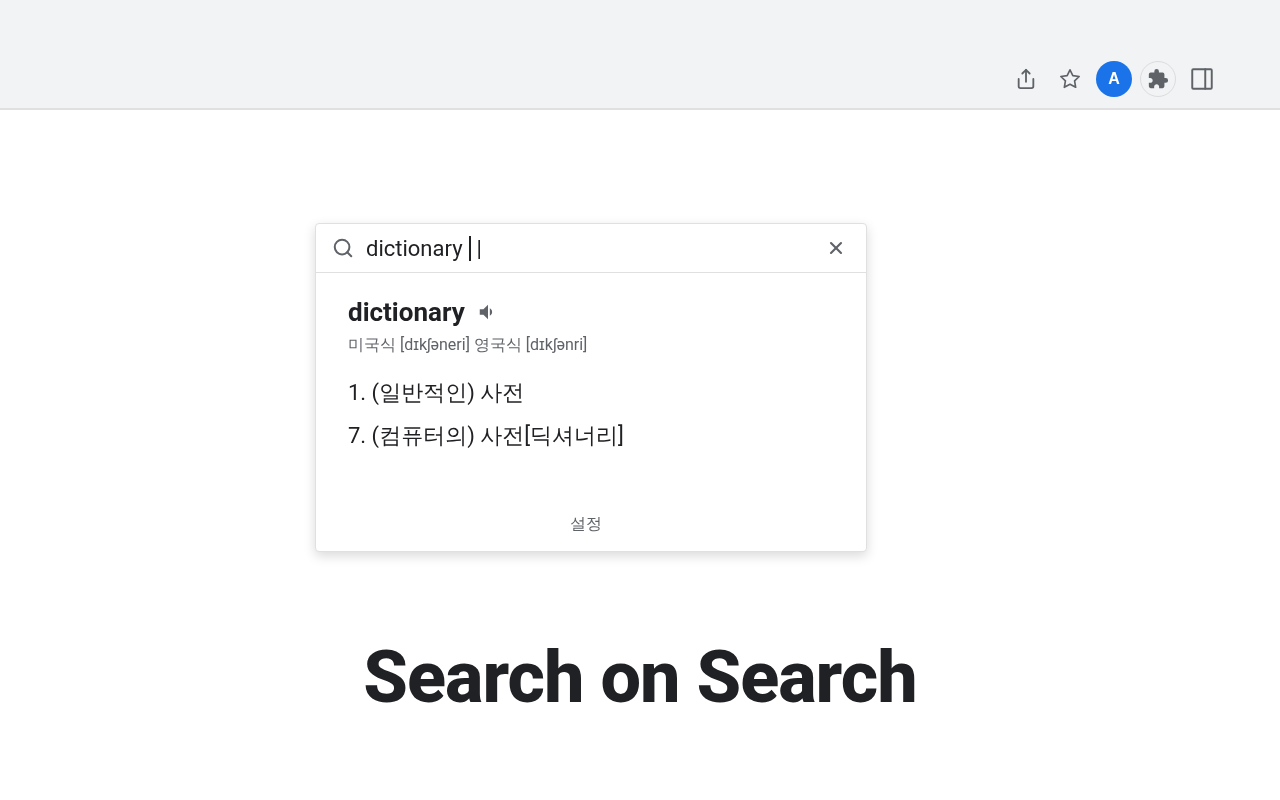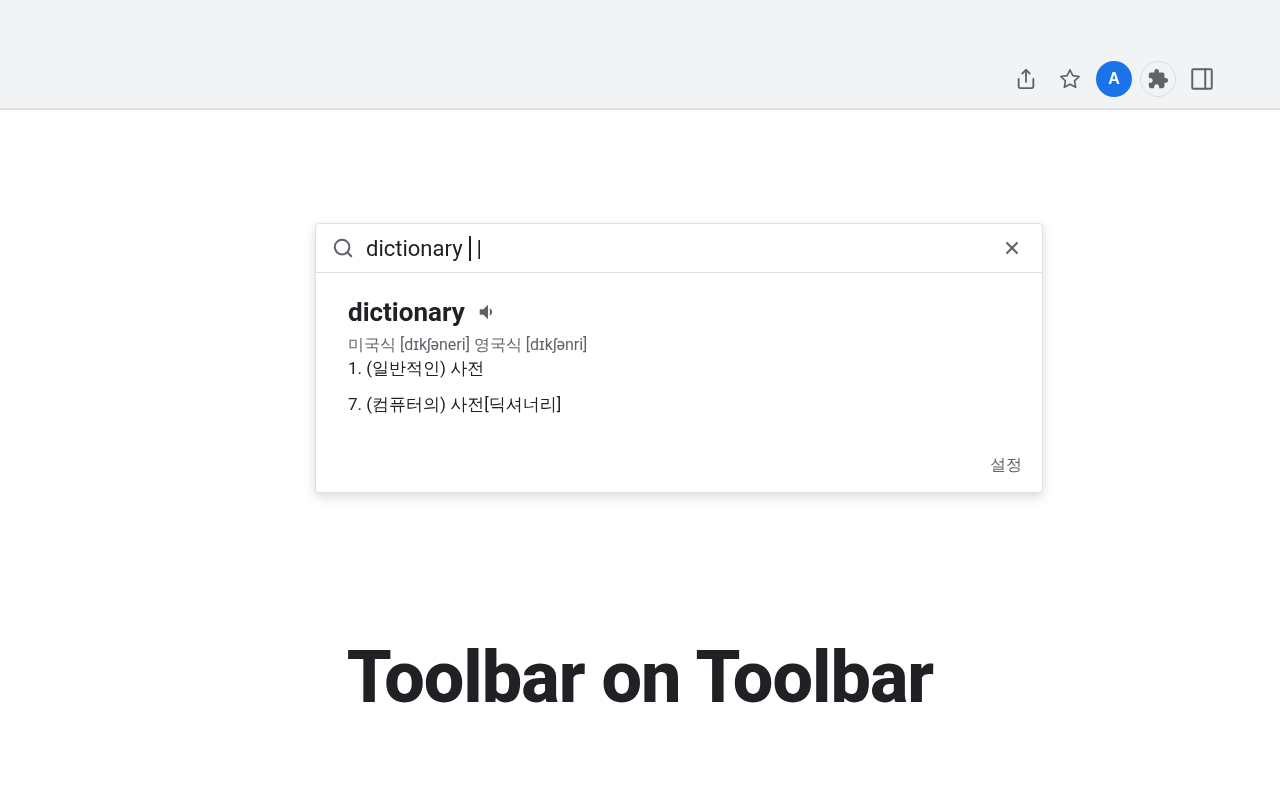--- a/index.html
+++ b/index.html
@@ -88,21 +88,21 @@
       right: 0;
       height: 1px;
       background: #e0e0e0;
     }
 
     
     .search-popup {
       position: absolute;
       top: 113px;
       left: 315px;
-      width: 728px;
+      width: 552px;
       background: #ffffff;
       border: 1px solid #e0e0e0;
       border-radius: 4px;
       box-shadow: 0 4px 12px rgba(0,0,0,0.15);
       z-index: 100;
     }
 
     
     .search-bar {
       display: flex;
@@ -173,38 +173,40 @@
       color: #5f6368;
       font-size: 20px;
       cursor: pointer;
       display: flex;
       align-items: center;
     }
 
     .dict-phonetics {
       font-size: 16px;
       color: #5f6368;
+      margin-bottom: 20px;
     }
 
     .dict-definitions {
       list-style: none;
     }
 
     .dict-definition {
-      font-size: 17px;
+      font-size: 22px;
       color: #202124;
       margin-bottom: 10px;
       line-height: 1.5;
     }
 
     
     .popup-footer {
       display: flex;
-      justify-content: flex-end;
+      justify-content: center;
       padding: 8px 20px 16px 10px;
+      margin-top: 24px;
     }
 
     .settings-link {
       font-size: 16px;
       color: #5f6368;
       cursor: pointer;
       text-decoration: none;
     }
 
     
@@ -313,15 +315,15 @@
         <div class="dict-definition">7. (컴퓨터의) 사전[딕셔너리]</div>
       </div>
     </div>
 
     <div class="popup-footer">
       <a class="settings-link">설정</a>
     </div>
 
   </div>
 
-  <div class="page-title">Toolbar on Toolbar</div>
+  <div class="page-title">Search on Search</div>
 
 </div>
 
 </body></html>

